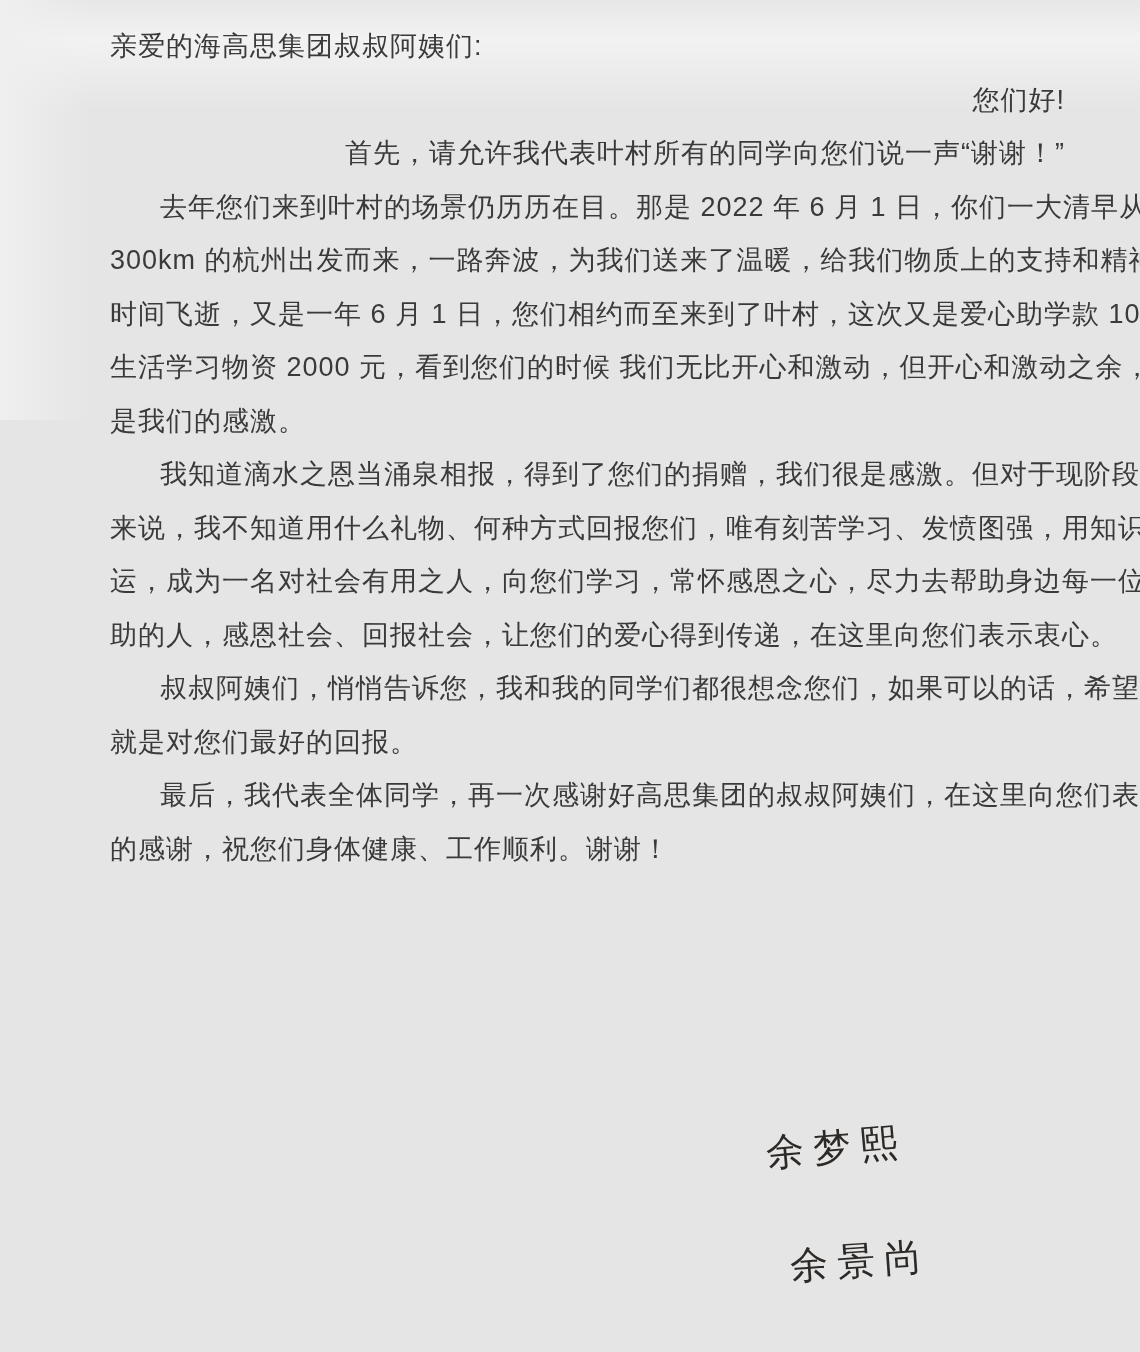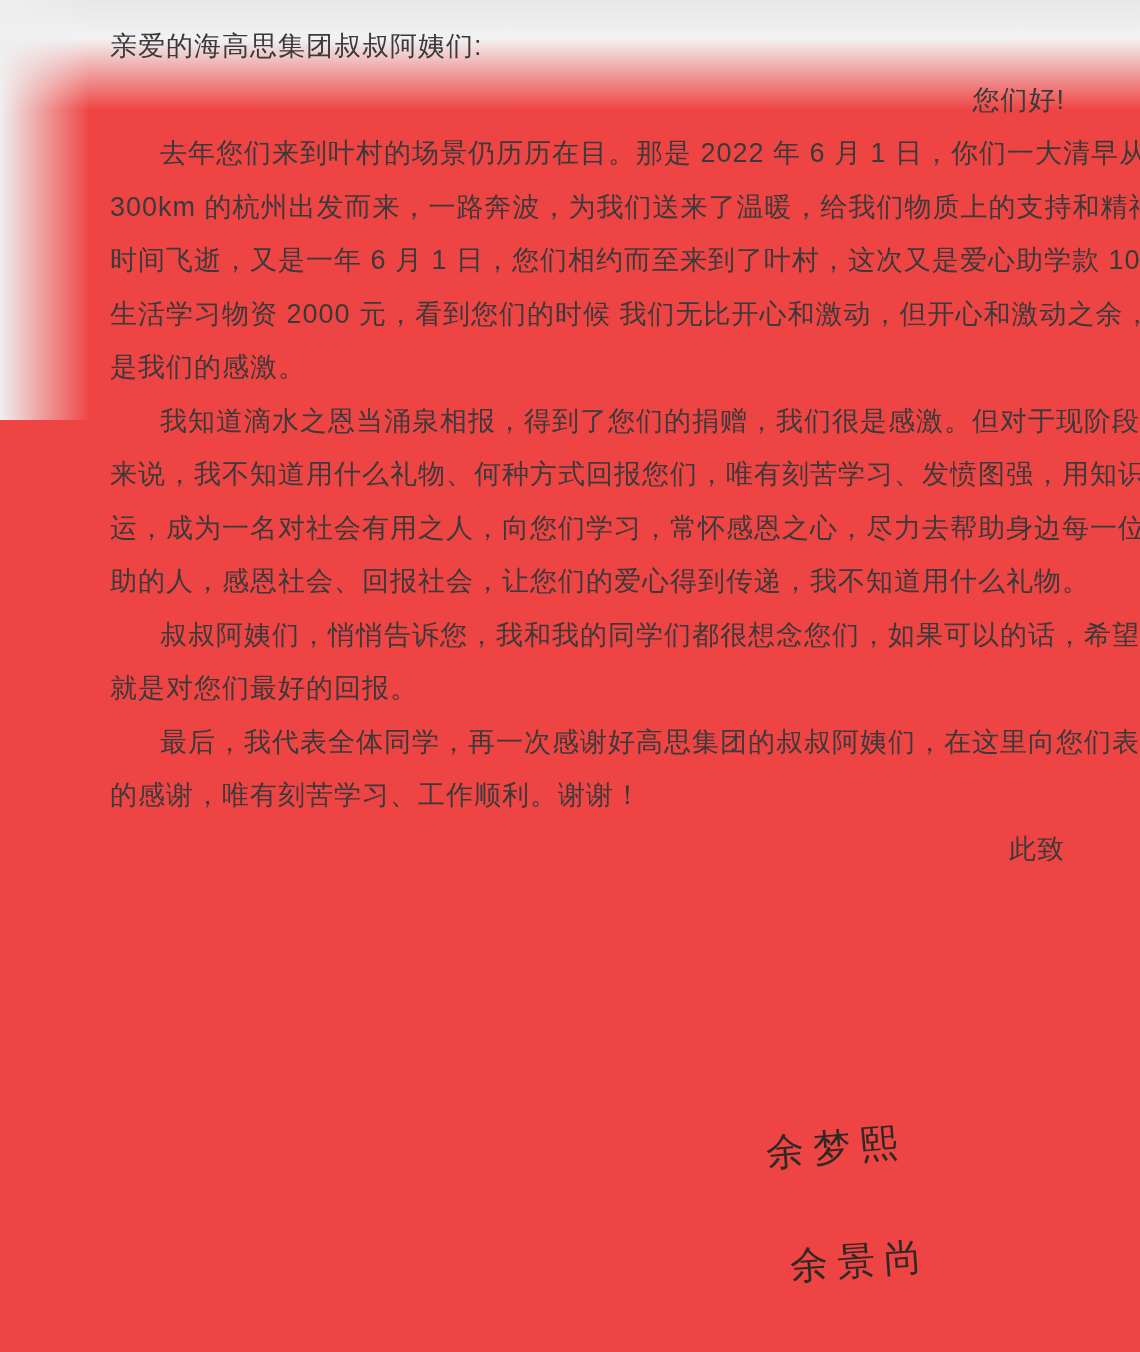--- a/index.html
+++ b/index.html
@@ -4,21 +4,21 @@
 <style>
   html, body {
     margin: 0;
     padding: 0;
     background: #ffffff;
   }
   .page {
     position: relative;
     width: 1140px;
     height: 1352px;
-    background: #ef4444;
+    background: #e5e5e5;
     overflow: hidden;
     font-family: "Liberation Sans", sans-serif;
   }
   
   .top-shade {
     position: absolute;
     left: 0; top: 0;
     width: 100%;
     height: 110px;
     background: linear-gradient(180deg, #e7e7e7 0%, #f2f2f2 35%, rgba(253,253,253,0) 100%);
@@ -72,32 +72,32 @@
 </head>
 <body>
 
 <div class="page">
   <div class="top-shade"></div>
   <div class="left-shade"></div>
 
   <div class="letter-body" id="letter-body">
       <div class="line">亲爱的海高思集团叔叔阿姨们:</div>
       <div class="line indent">您们好!</div>
+      <div class="line indent">首先，请允许我代表叶村所有的同学向您们说一声“谢谢！”</div>
       <div class="line indent">去年您们来到叶村的场景仍历历在目。那是 2022 年 6 月 1 日，你们一大清早从距离</div>
       <div class="line">300km 的杭州出发而来，一路奔波，为我们送来了温暖，给我们物质上的支持和精神上的励。</div>
       <div class="line">时间飞逝，又是一年 6 月 1 日，您们相约而至来到了叶村，这次又是爱心助学款 10000 元和</div>
       <div class="line">生活学习物资 2000 元，看到您们的时候 我们无比开心和激动，但开心和激动之余，更多的</div>
       <div class="line">是我们的感激。</div>
       <div class="line indent">我知道滴水之恩当涌泉相报，得到了您们的捐赠，我们很是感激。但对于现阶段的我们</div>
       <div class="line">来说，我不知道用什么礼物、何种方式回报您们，唯有刻苦学习、发愤图强，用知识改变命</div>
       <div class="line">运，成为一名对社会有用之人，向您们学习，常怀感恩之心，尽力去帮助身边每一位需要帮</div>
-      <div class="line">助的人，感恩社会、回报社会，让您们的爱心得到传递，我不知道用什么礼物。</div>
+      <div class="line">助的人，感恩社会、回报社会，让您们的爱心得到传递，在这里向您们表示衷心。</div>
       <div class="line indent">叔叔阿姨们，悄悄告诉您，我和我的同学们都很想念您们，如果可以的话，希望您们有</div>
       <div class="line">就是对您们最好的回报。</div>
       <div class="line indent">最后，我代表全体同学，再一次感谢好高思集团的叔叔阿姨们，在这里向您们表示衷心</div>
-      <div class="line">的感谢，唯有刻苦学习、工作顺利。谢谢！</div>
-      <div class="line indent">此致</div>
+      <div class="line">的感谢，祝您们身体健康、工作顺利。谢谢！</div>
     </div>
 
   <div class="signature sig-1">余梦熙</div>
 
   <div class="signature sig-2">余景尚</div>
 </div>
 
 </body></html>

